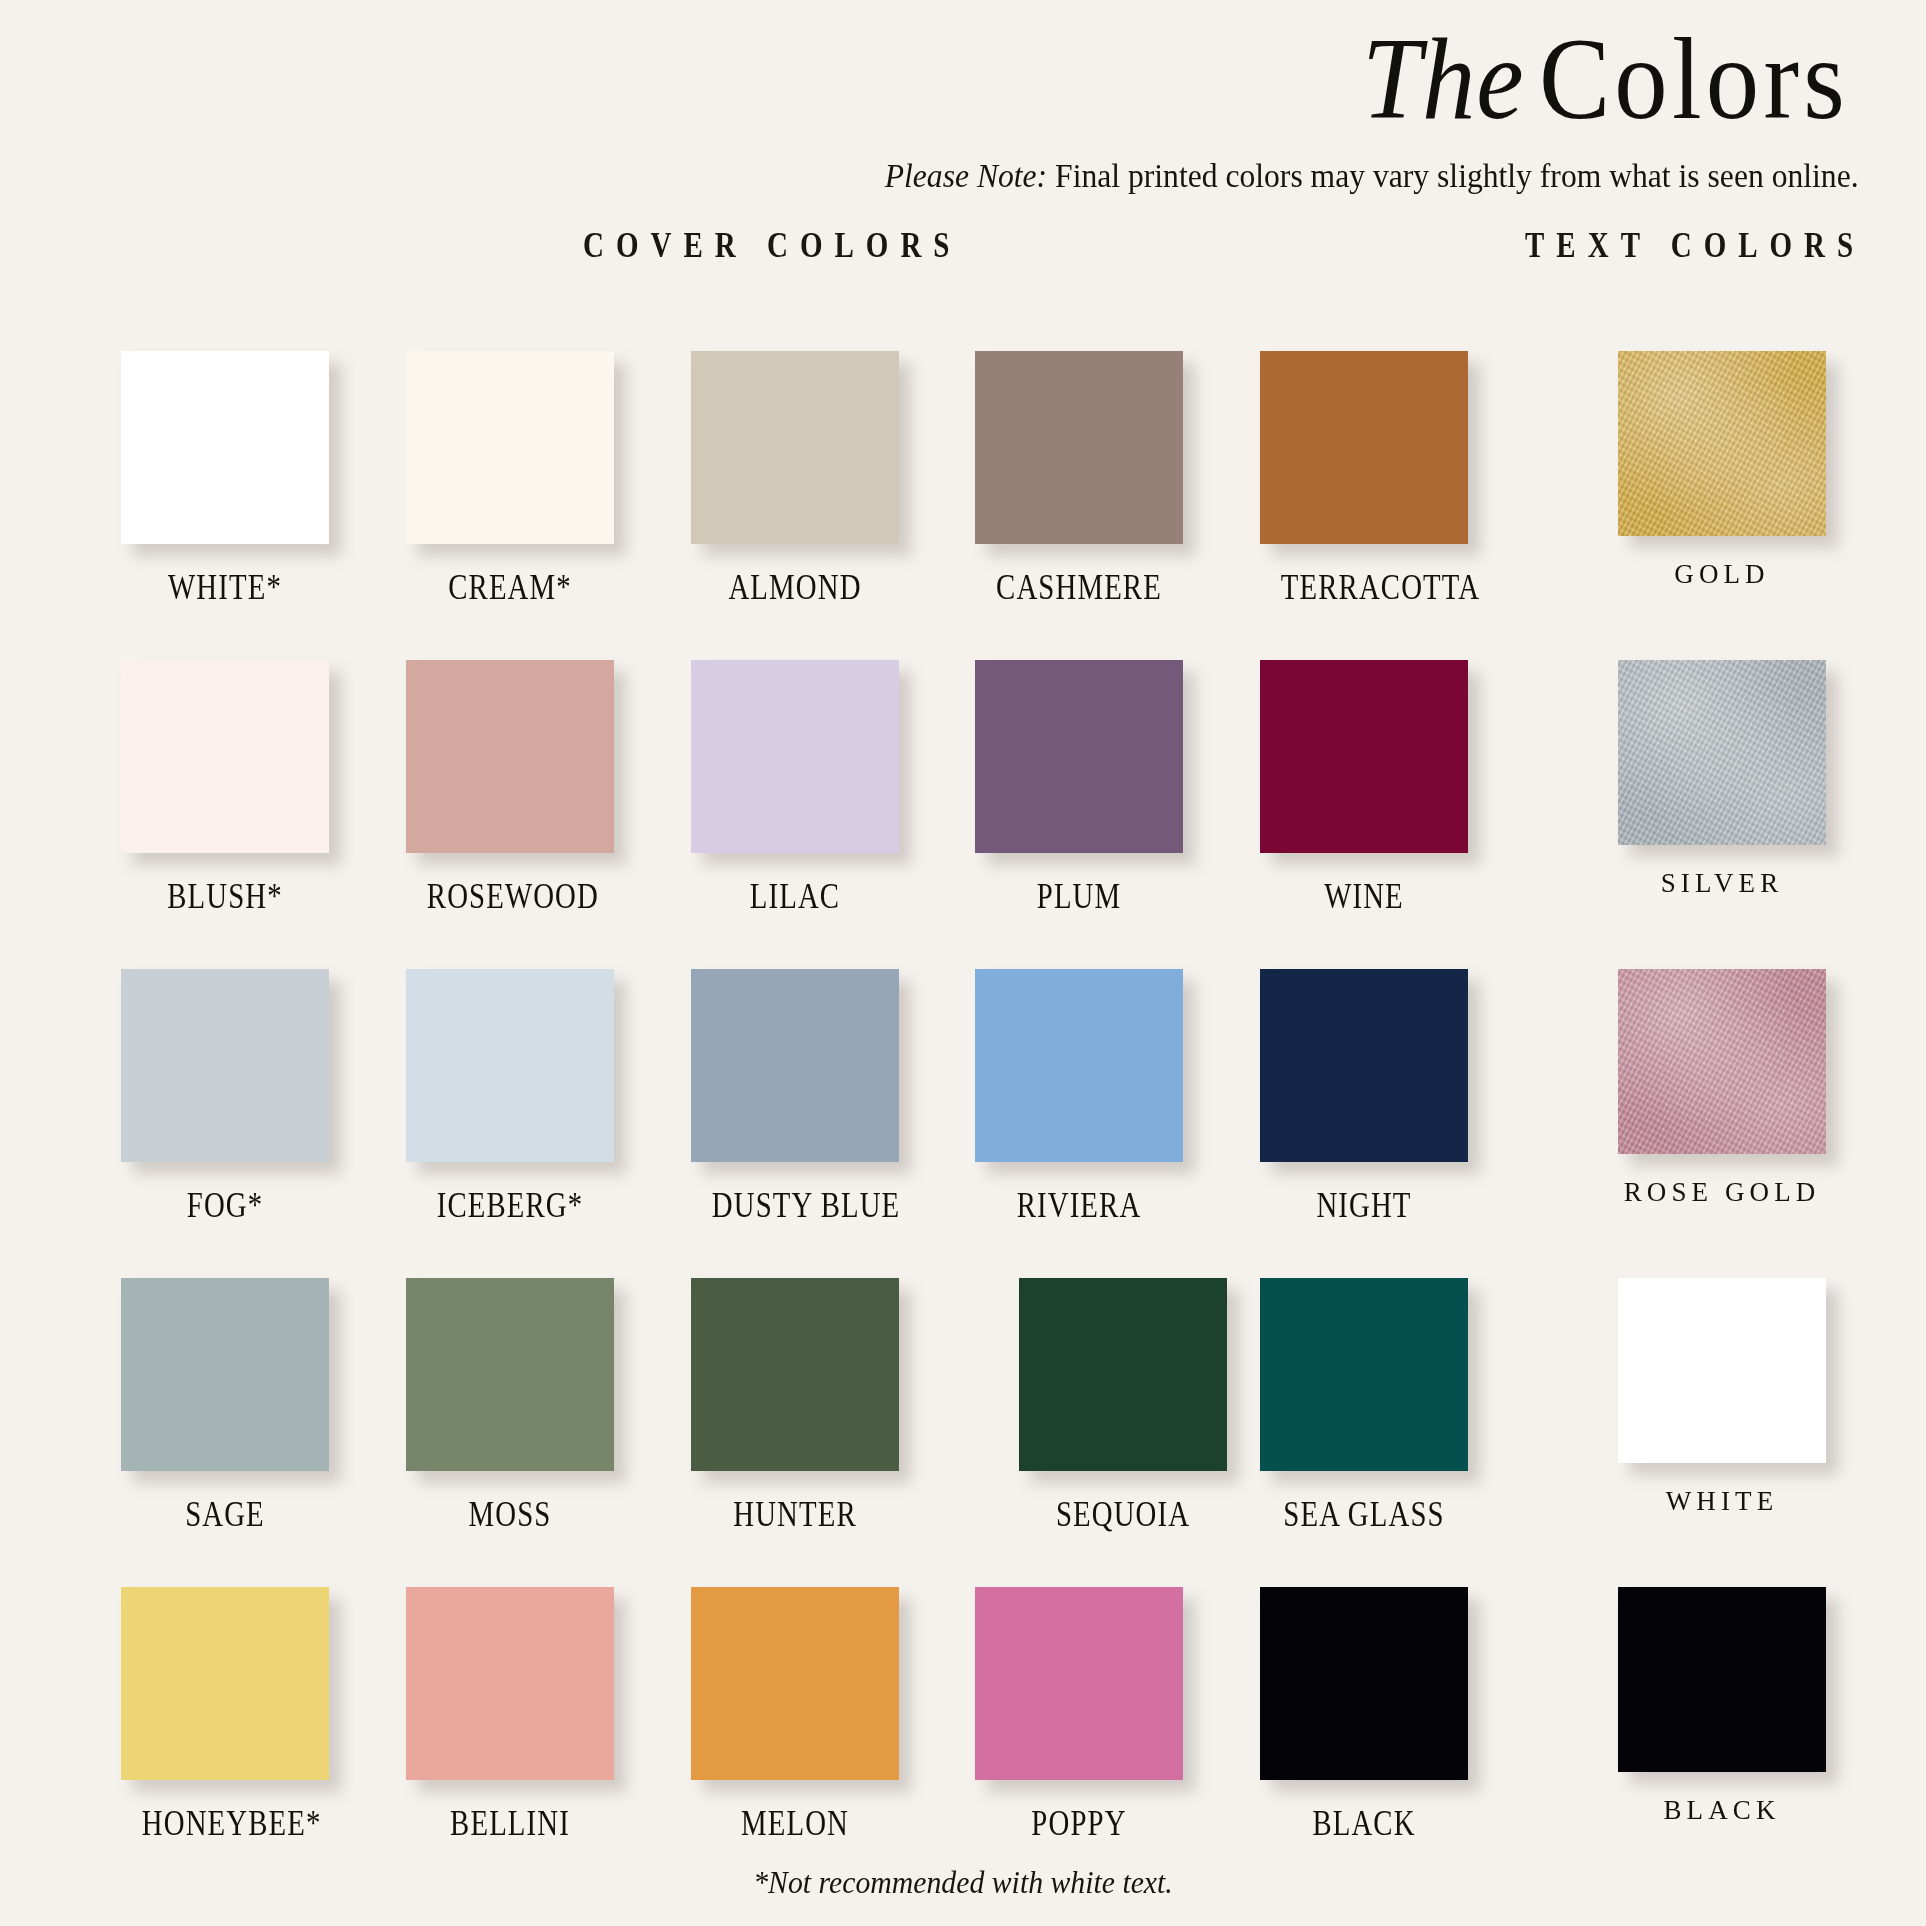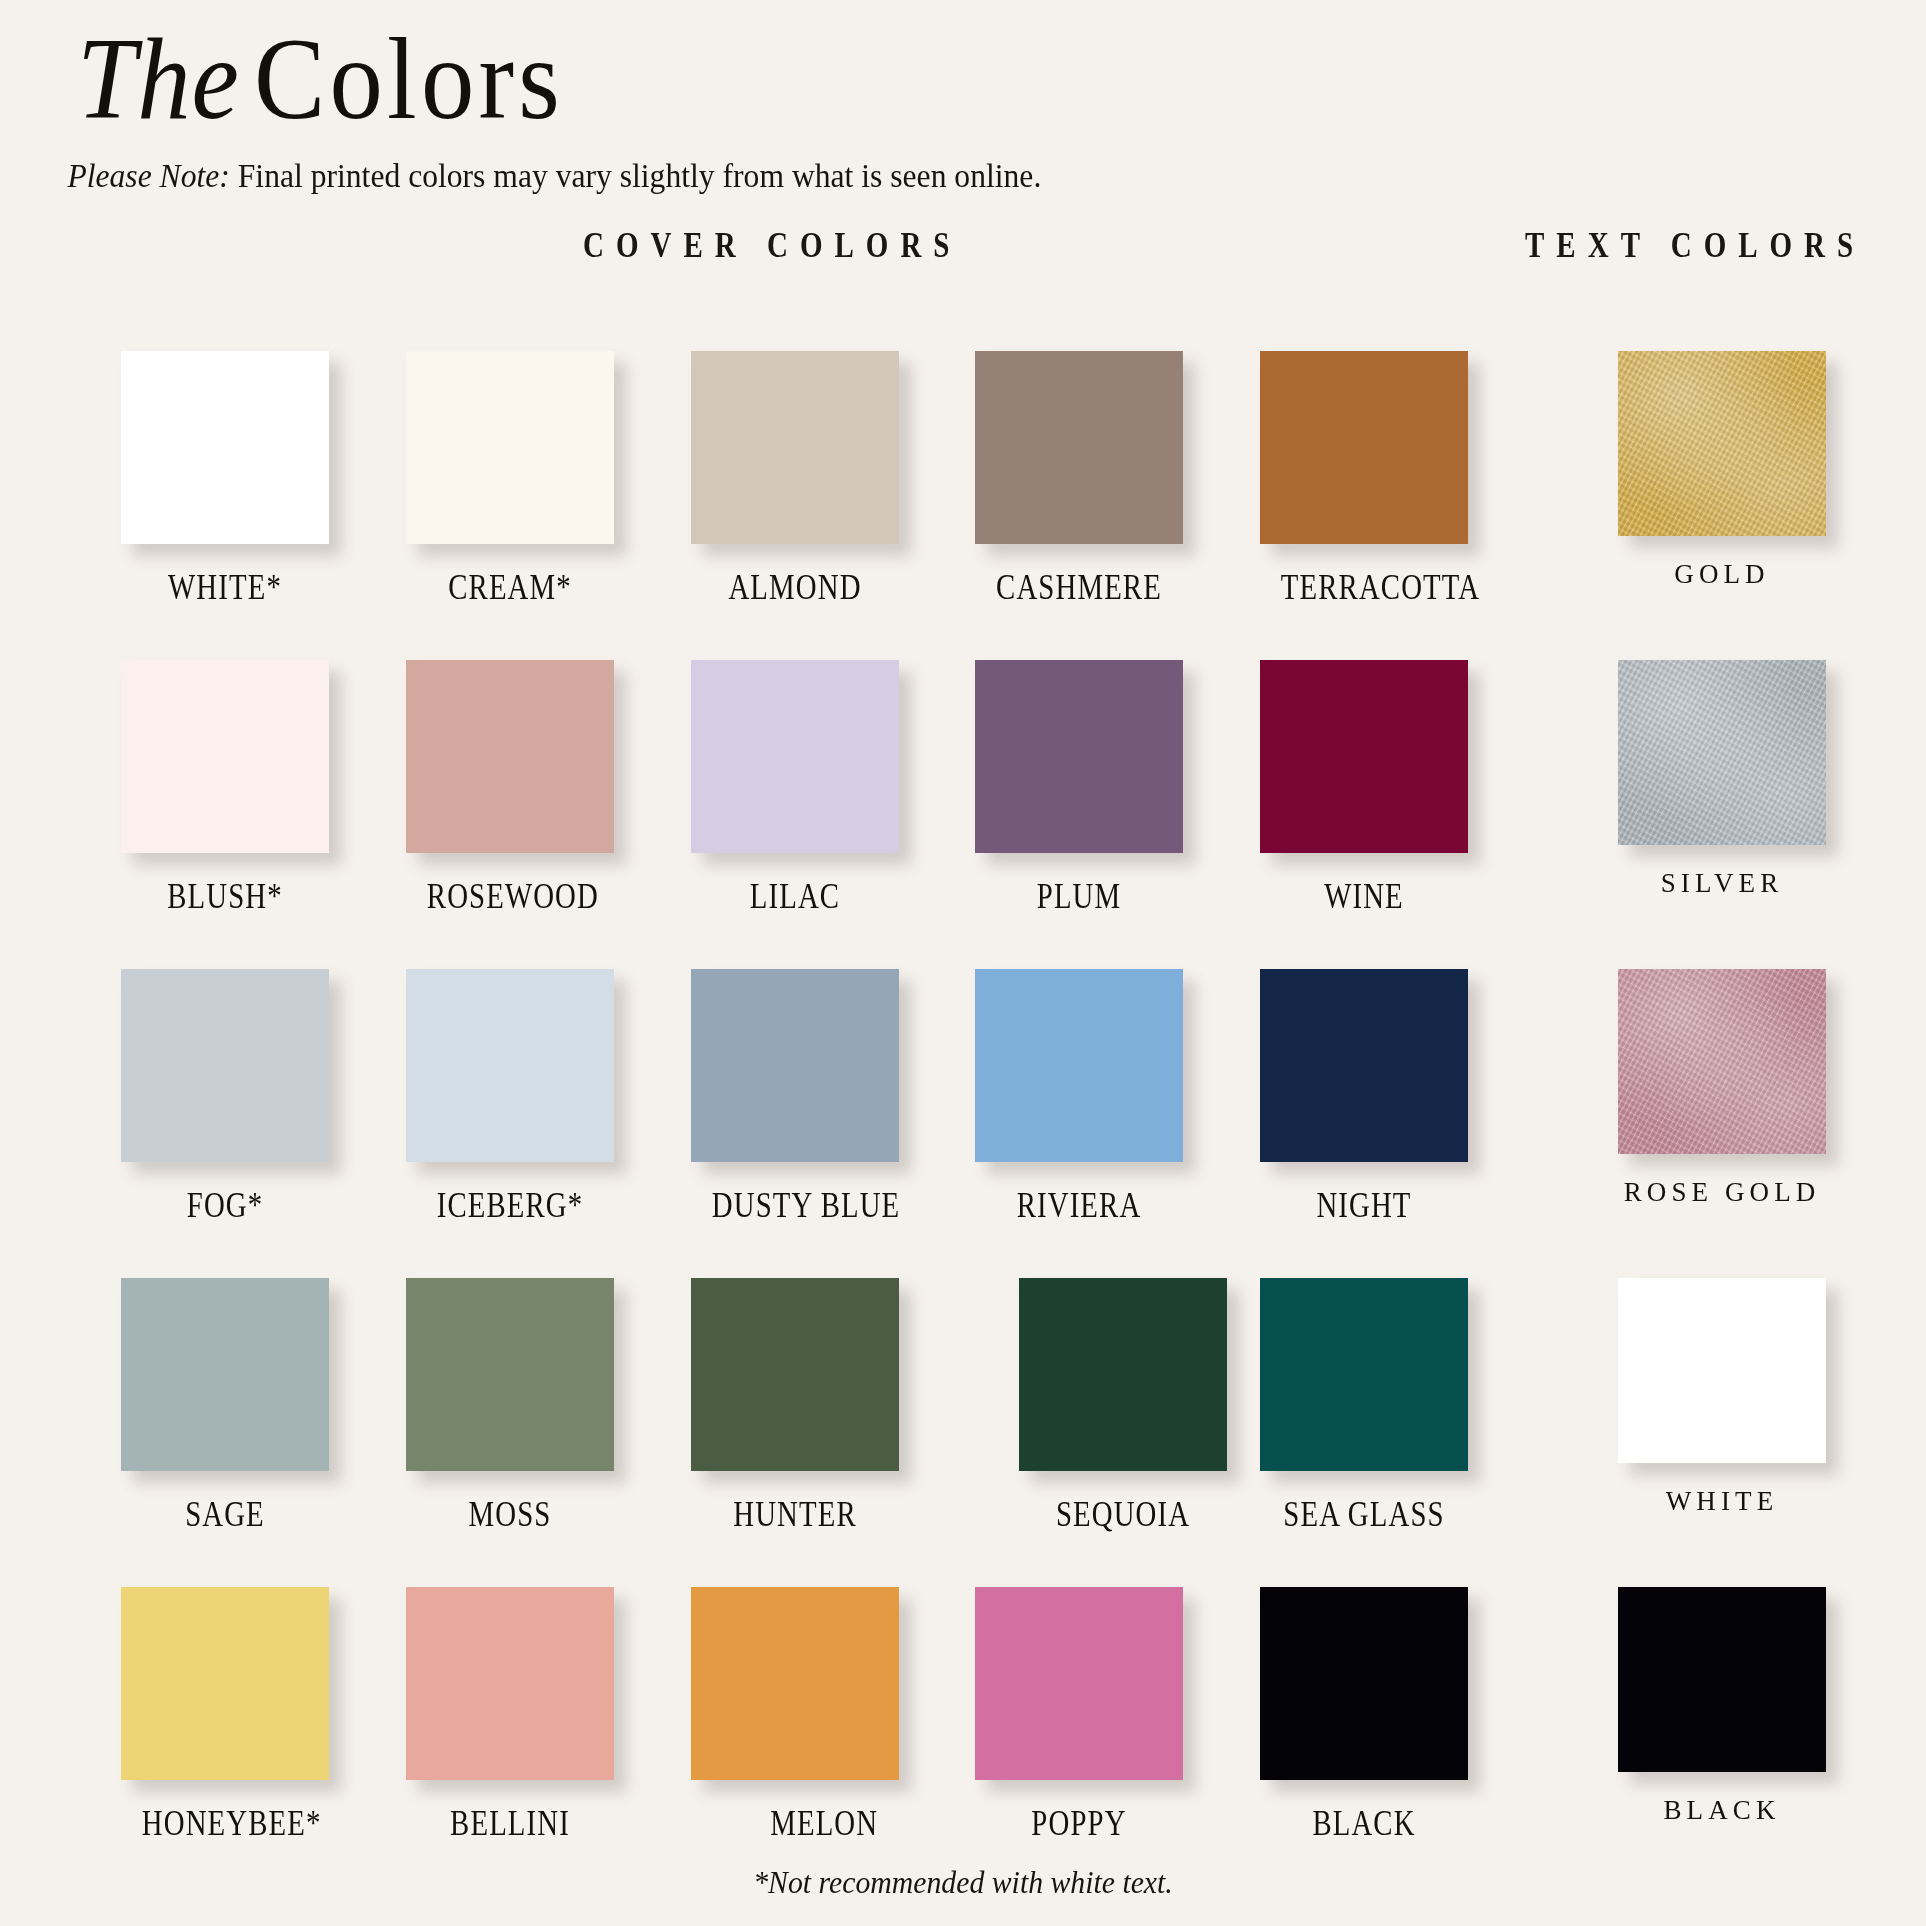--- a/index.html
+++ b/index.html
@@ -11,21 +11,21 @@
     height: 1926px;
     background: #F5F1ED;
     font-family: "Liberation Serif", "DejaVu Serif", serif;
     color: #17140F;
     overflow: hidden;
     position: relative;
   }
 
   
   #header {
-    text-align: left;
+    text-align: right;
     padding-top: 18.5px;
   }
   #page-title {
     font-family: "Liberation Serif", "DejaVu Serif", serif;
     font-size: 116px;
     line-height: 1.05;
     letter-spacing: 0.9px;
     font-weight: 400;
     color: #12100D;
     margin: 0;
@@ -274,21 +274,21 @@
     </div>
     <div class="swatch-row">
       <div class="swatch-cell" style="left: 121px;">
         <div class="swatch-chip" style="background: rgb(237, 212, 116);"></div>
         <div class="swatch-label">HONEYBEE*</div>
       </div>
       <div class="swatch-cell" style="left: 406px;">
         <div class="swatch-chip" style="background: rgb(232, 169, 156);"></div>
         <div class="swatch-label">BELLINI</div>
       </div>
-      <div class="swatch-cell" style="left: 691px; text-align: right;">
+      <div class="swatch-cell" style="left: 691px;">
         <div class="swatch-chip" style="background: rgb(227, 154, 66);"></div>
         <div class="swatch-label">MELON</div>
       </div>
       <div class="swatch-cell" style="left: 975px;">
         <div class="swatch-chip" style="background: rgb(212, 111, 162);"></div>
         <div class="swatch-label">POPPY</div>
       </div>
       <div class="swatch-cell" style="left: 1260px;">
         <div class="swatch-chip" style="background: rgb(3, 3, 8);"></div>
         <div class="swatch-label">BLACK</div>

